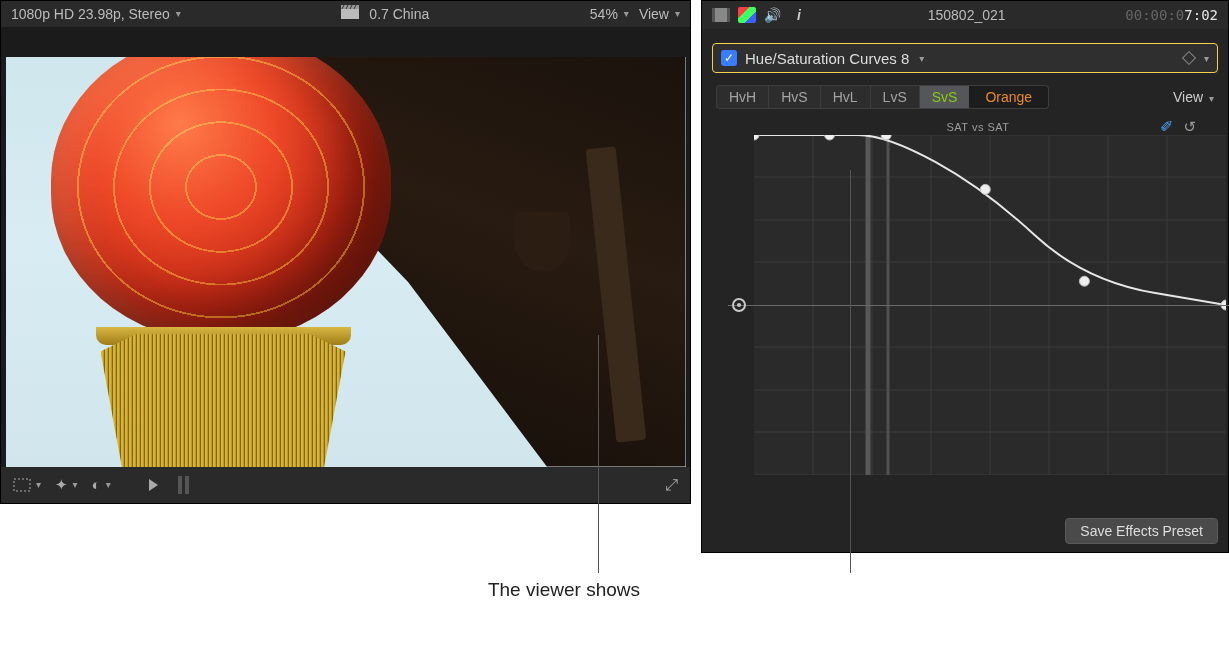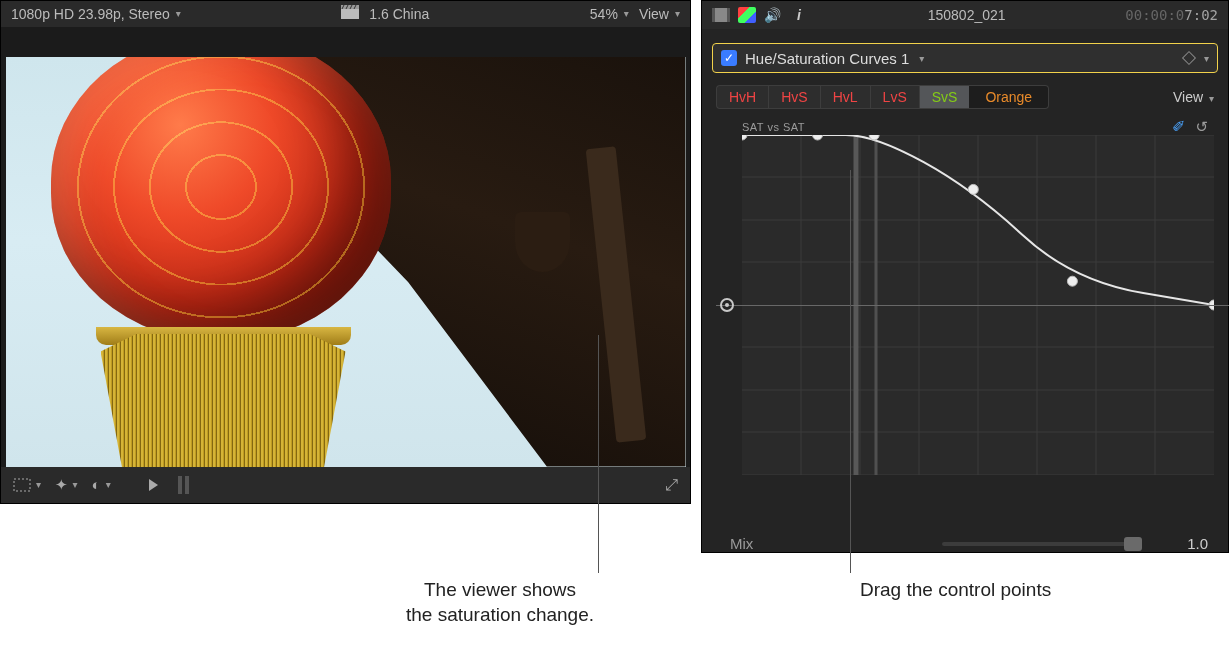--- a/index.html
+++ b/index.html
@@ -132,21 +132,21 @@
   .insp-header {
     height:28px; background:#2a2a2a;
     display:flex; align-items:center; padding:0 10px; gap:10px;
     font-size:14px; color:#bbb;
   }
   .insp-header .spacer{flex:1;}
   .insp-icons { display:flex; gap:8px; align-items:center; }
   .insp-icons .ico { width:18px; height:16px; display:flex; align-items:center; justify-content:center;}
   .ico-color { background:linear-gradient(135deg,#ff4040 0 33%,#40ff60 33% 66%,#4060ff 66%); border-radius:2px;}
   .clip-tc { font-family:"SF Mono",Menlo,monospace; color:#666; }
-  .clip-tc .bright{ color:#a3a3a3; }
+  .clip-tc .bright{ color:#e5e5e5; }
 
   .effect-bar {
     margin:14px 10px 10px;
     height:30px;
     border:1px solid #f2d24b;
     border-radius:4px;
     background:#2f2f2f;
     display:flex; align-items:center; padding:0 8px; gap:8px;
     color:#ddd; font-size:15px;
   }
@@ -158,39 +158,40 @@
   .diamond { width:10px;height:10px;border:1px solid #888;transform:rotate(45deg); }
 
   .tab-row {
     display:flex; align-items:center;
     padding:0 14px; gap:0;
     height:28px;
     font-size:14px;
   }
   .curve-tab {
     padding:3px 12px;
-    color:#ef4444;
+    color:#a3a3a3;
     background:#2d2d2d;
     border:1px solid #3d3d3d;
     border-right:none;
   }
   .curve-tab:first-child{ border-radius:4px 0 0 4px;}
   .curve-tab.active { background:#545659; color:#84cc16; }
   .curve-tab.orange {
     background:#1d1d1d; color:#e88a2a;
     border:1px solid #3d3d3d; border-radius:0 4px 4px 0; border-left:none;
     padding:3px 16px;
   }
   .tab-row .spacer{flex:1;}
   .view-dd{ color:#ccc; }
 
   .curve-area {
-    margin: 6px 14px 0;
+    margin: 6px 26px 0;
     position:relative;
     flex:1;
+    text-align:center;
   }
   .curve-label {
     font-size:11px; color:#9b9b9b; letter-spacing:.5px;
     margin:4px 0 2px 26px;
   }
   .curve-tools {
     position:absolute; right:6px; top:0;
     display:flex; gap:10px; align-items:center;
   }
   .eyedrop { color:#4aa4ff; font-size:16px;}
@@ -244,21 +245,21 @@
     position:absolute; width:1px; background:#555;
   }
   .l1 { left:598px; top:335px; height:238px; }
   .l2 { left:850px; top:170px; height:403px; }
   .callout {
     position:absolute;
     font-size:19px; color:#222; line-height:1.3;
     font-family:-apple-system,"Helvetica Neue",sans-serif;
     width:280px;
   }
-  .c1 { left:360px; top:578px; text-align:center; }
+  .c1 { left:360px; top:578px; text-align:right; }
   .c2 { left:860px; top:578px; text-align:left; }
 </style>
 </head>
 <body>
 
 <div class="app-row">
 
   <div class="viewer-panel">
     <div class="viewer-header">
       <span class="seg">
@@ -269,21 +270,21 @@
       <span class="clapboard-icon">
         <svg viewBox="0 0 18 14">
             <rect x="0" y="4" width="18" height="10" fill="#bbb"></rect>
             <polygon points="0,0 18,0 18,4 0,4" fill="#999"></polygon>
             <line x1="3" y1="0" x2="1" y2="4" stroke="#333"></line>
             <line x1="7" y1="0" x2="5" y2="4" stroke="#333"></line>
             <line x1="11" y1="0" x2="9" y2="4" stroke="#333"></line>
             <line x1="15" y1="0" x2="13" y2="4" stroke="#333"></line>
           </svg>
       </span>
-      <span>1.6 China</span>
+      <span>0.7 China</span>
       <span class="spacer"></span>
       <span class="seg">
         <span>54%</span>
         <span class="chevron">▾</span>
       </span>
       <span class="seg">
         <span>View</span>
         <span class="chevron">▾</span>
       </span>
     </div>
@@ -348,21 +349,21 @@
       <span class="spacer"></span>
       <span>150802_021</span>
       <span class="spacer"></span>
       <span class="clip-tc">
         <span>00:00:0</span><span class="bright">7:02</span>
       </span>
     </div>
 
     <div class="effect-bar">
       <span class="checkbox">✓</span>
-      <span>Hue/Saturation Curves 1</span>
+      <span>Hue/Saturation Curves 8</span>
       <span class="chevron">▾</span>
       <span class="spacer"></span>
       <span class="diamond"></span>
       <span class="chevron">▾</span>
     </div>
 
     <div class="tab-row">
       <div class="curve-tab">HvH</div>
       <div class="curve-tab">HvS</div>
       <div class="curve-tab">HvL</div>
@@ -411,32 +412,27 @@
               <circle cx="231.28" cy="54.400000000000034" r="5" class="ctrl-pt"></circle>
               <circle cx="330.4" cy="146.20000000000002" r="5" class="ctrl-pt"></circle>
               <circle cx="472" cy="170" r="5" class="ctrl-pt"></circle>
             </g>
         </svg>
         <div class="graph-hline"></div>
         <div class="o-marker"></div>
       </div>
     </div>
 
-    <div class="mix-row">
-      <span>Mix</span>
-      <div class="mix-slider">
-        <div class="mix-thumb"></div>
-      </div>
-      <span class="mix-val">1.0</span>
-    </div>
-
+
+    <div class="save-preset-row">
+      <button class="save-preset-btn">Save Effects Preset</button>
+    </div>
   </div>
 </div>
 
 <div class="callout-line l1"></div>
 <div class="callout-line l2"></div>
 <div class="callout c1">
   <span>The viewer shows</span><br>
-  <span>the saturation change.</span>
 </div>
 <div class="callout c2">
-  <span>Drag the control points</span><br>
+  <br>
 </div>
 
 </body></html>

